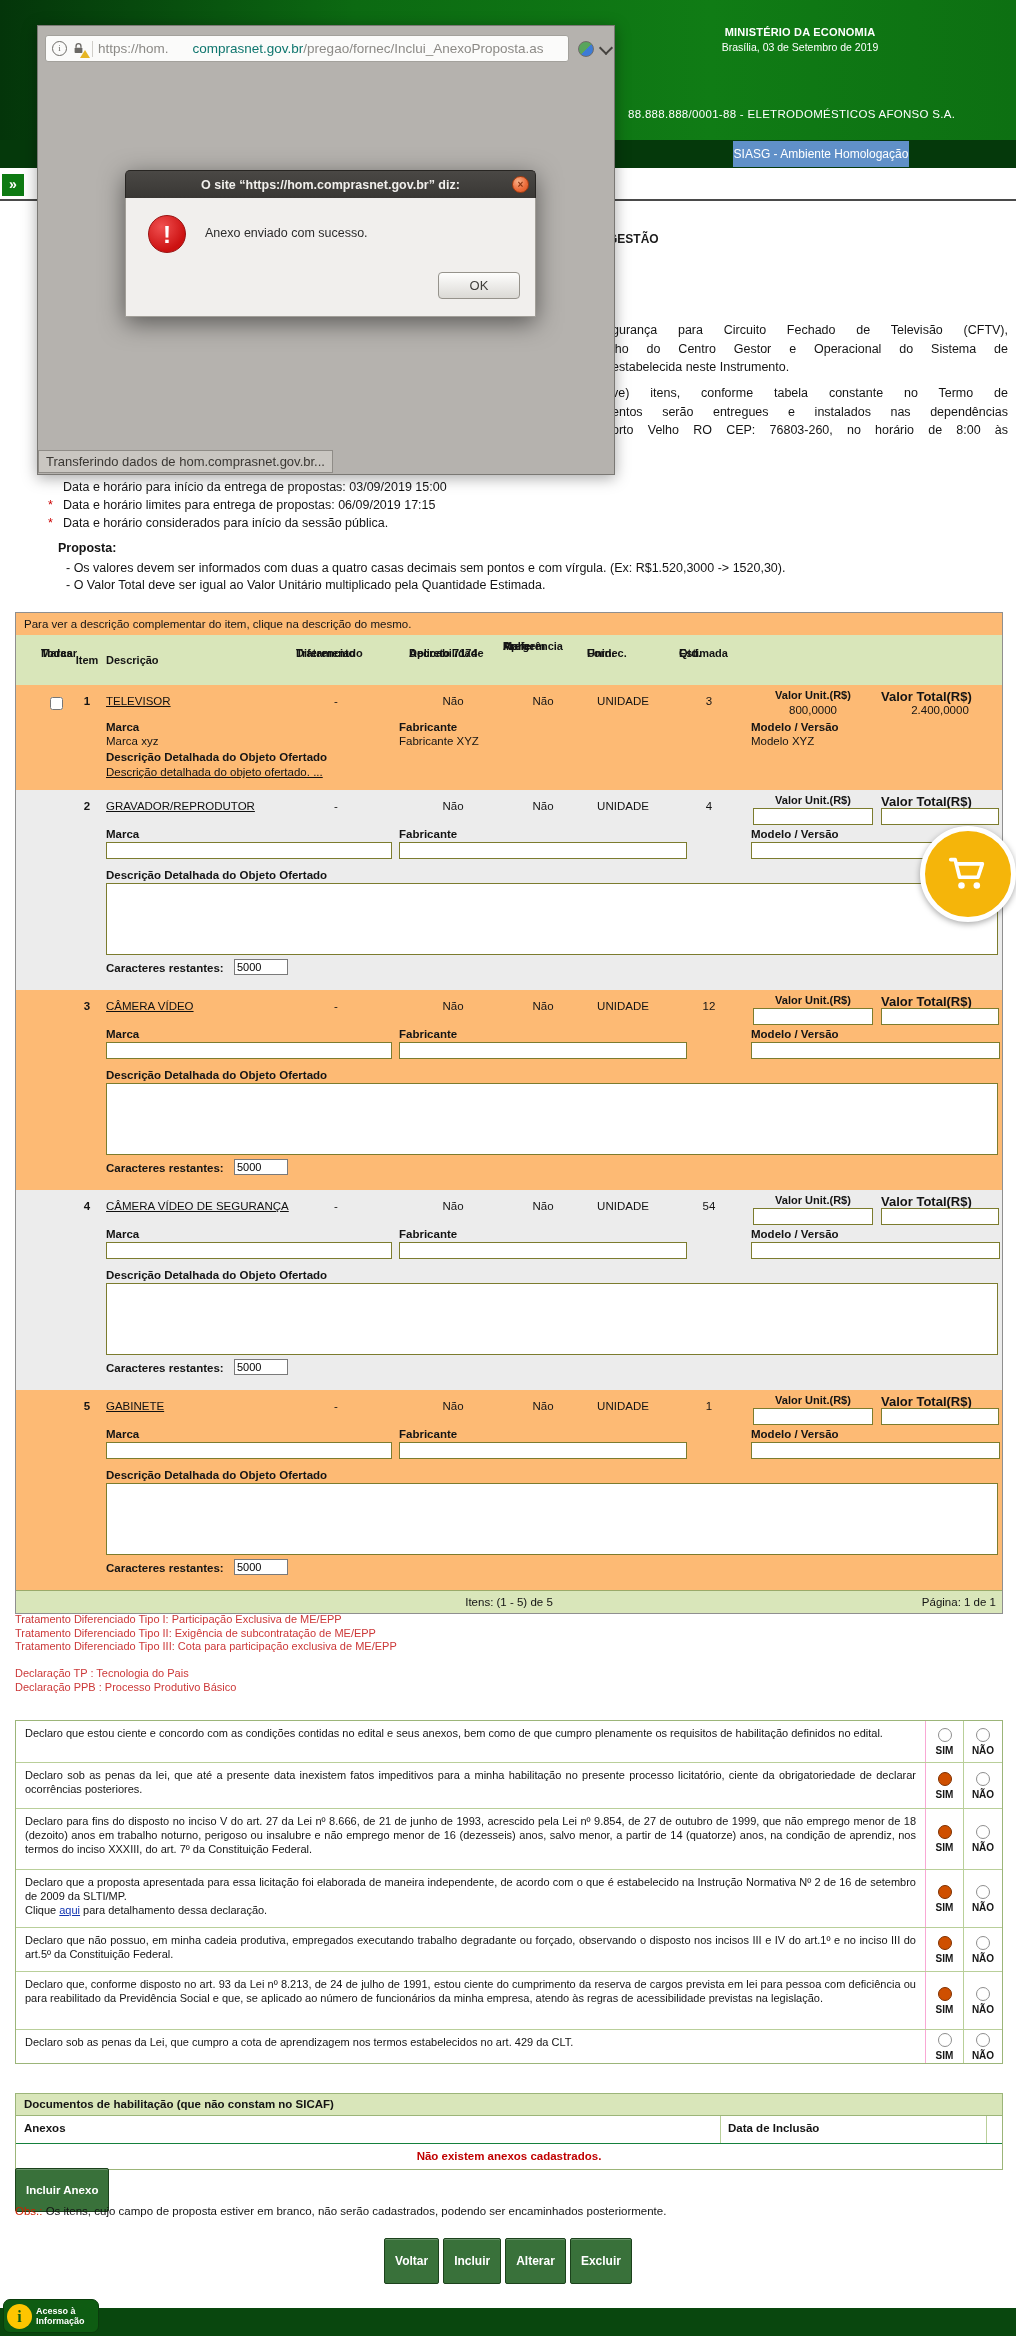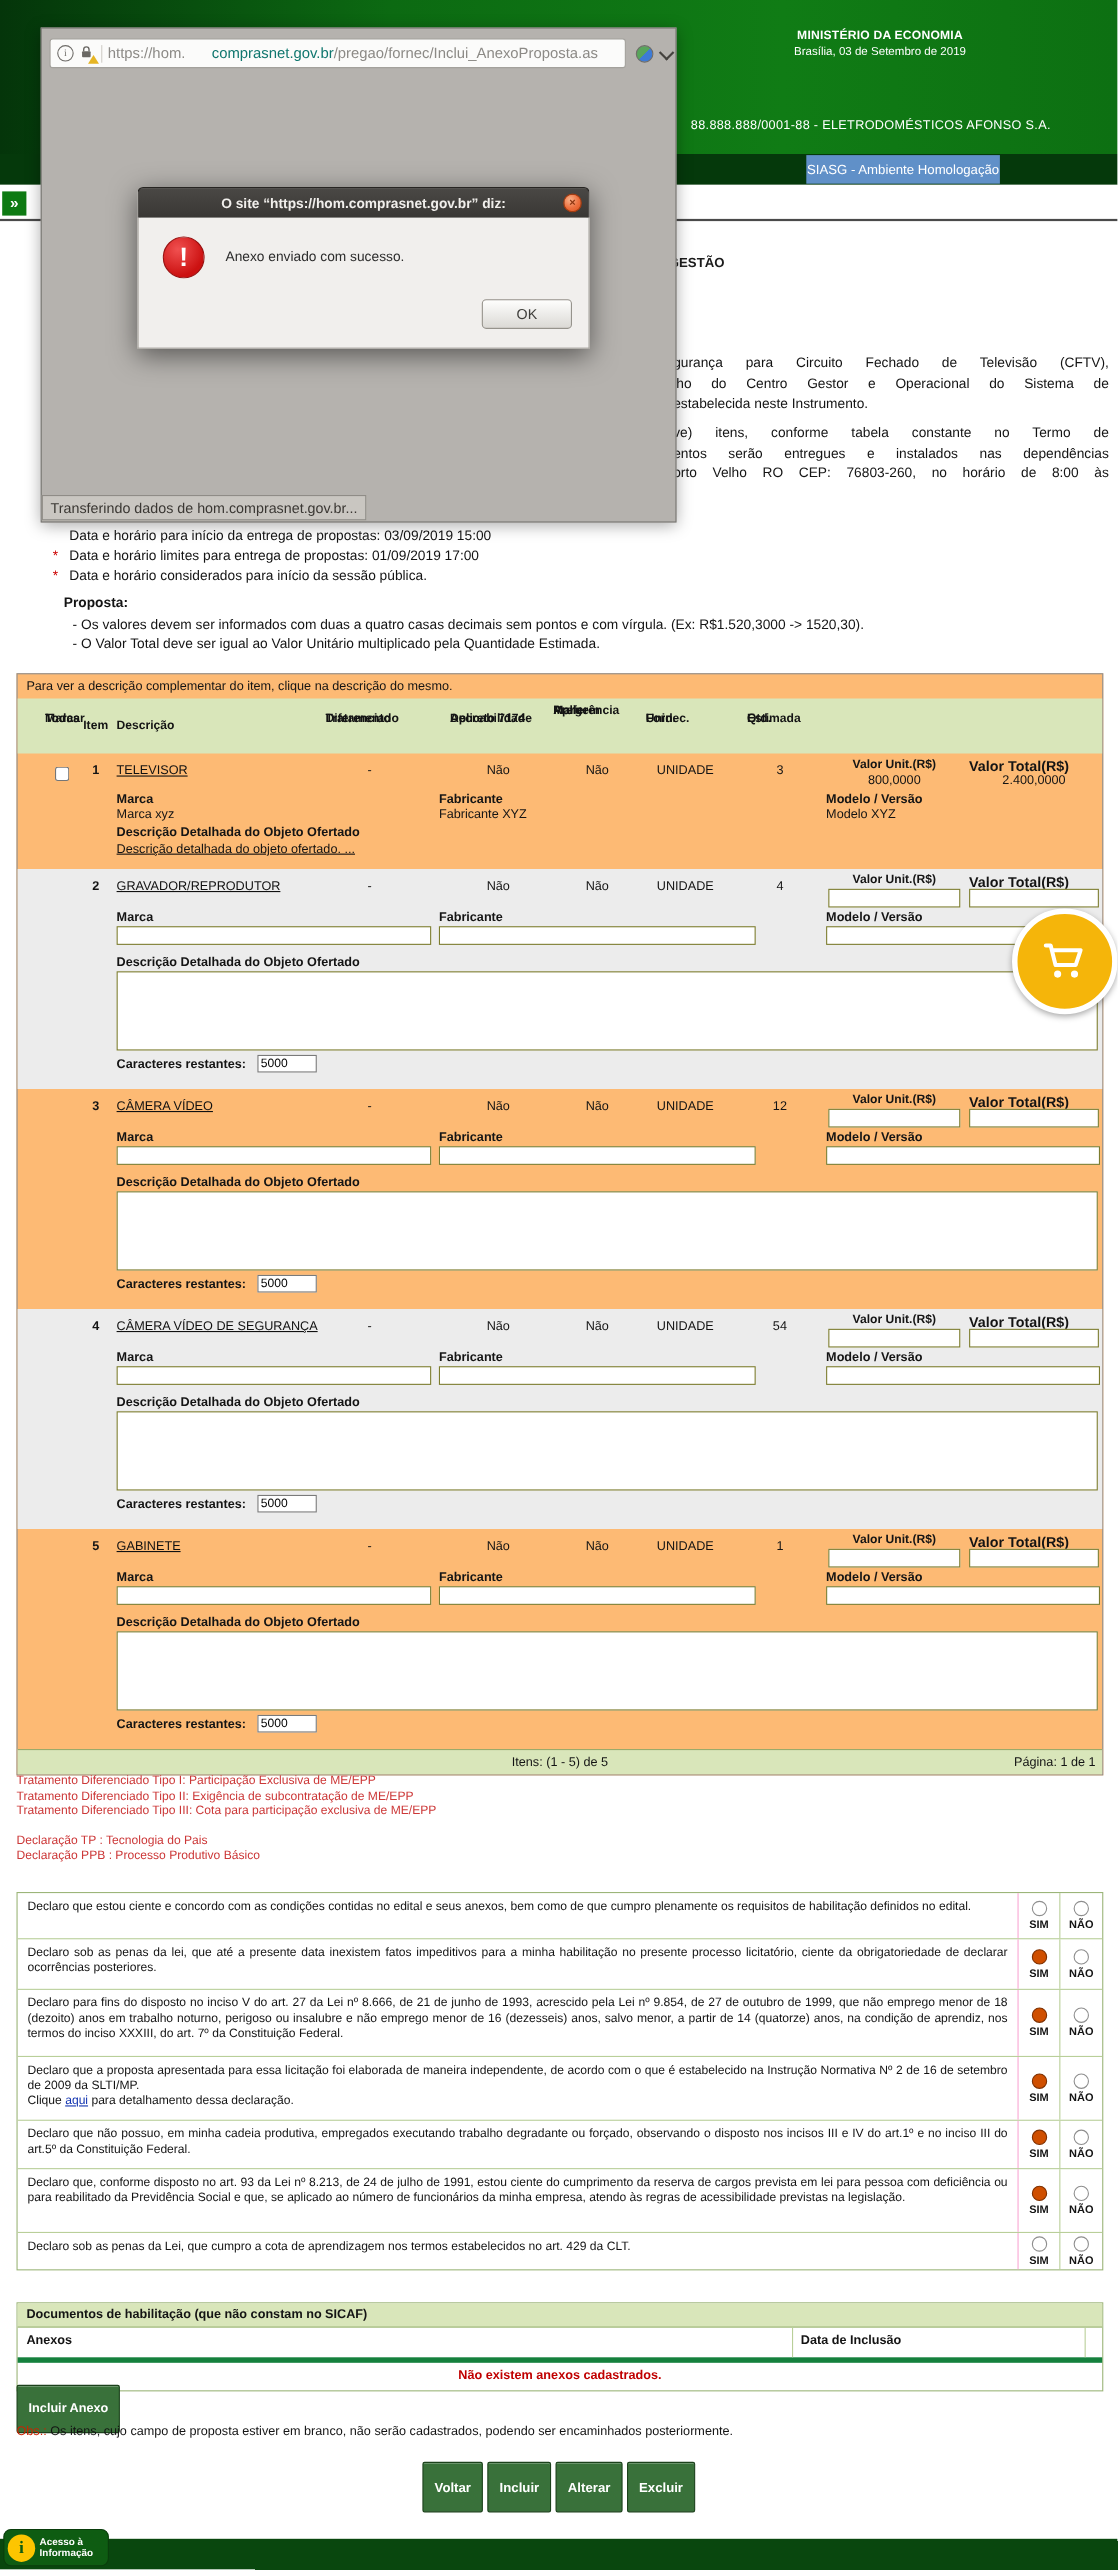--- a/index.html
+++ b/index.html
@@ -84,21 +84,21 @@
          justify-content:center;}
   .d-opt.simcol{border-right:1px solid #b9cf99;}
   .radio{width:12px;height:12px;border-radius:50%;border:1px solid #8e8e8e;background:#fff;cursor:pointer;}
   .radio.on{background:#cf4f00;border-color:#7e3000;}
   .opt-label{font-size:10px;font-weight:bold;margin-top:3px;}
   .d-link{color:#1234b0;text-decoration:underline;cursor:pointer;}
   
   .docs{position:absolute;left:15px;top:2093px;width:986px;border:1px solid #9cb579;background:#fff;}
   .docs-title{background:#d9e6ba;height:21px;line-height:21px;padding-left:8px;font-weight:bold;
               font-size:11.5px;border-bottom:1px solid #9cb579;}
-  .docs-cols{height:27px;position:relative;border-bottom:5px solid #15803d;text-align:center;}
+  .docs-cols{height:27px;position:relative;border-bottom:1px solid #15803d;text-align:center;}
   .c-anexos{position:absolute;left:8px;top:6px;font-weight:bold;font-size:11.5px;}
   .c-data{position:absolute;left:712px;top:6px;font-weight:bold;font-size:11.5px;}
   .vdiv{position:absolute;top:0;bottom:0;width:1px;background:#b9cf99;}
   .docs-empty{height:25px;line-height:25px;text-align:center;color:#c00000;font-weight:bold;font-size:11.5px;}
   .btn-green{display:inline-block;background:#39713a;color:#fff;font-weight:bold;font-size:11.5px;
              padding:15px 10px;border:1px solid #1c421c;border-radius:2px;cursor:pointer;
              box-shadow:inset 0 1px 0 rgba(255,255,255,.25);font-family:"Liberation Sans",sans-serif;}
   .incluir-anexo{position:absolute;left:15px;top:2168px;}
   .obs{position:absolute;left:15px;top:2205px;font-size:11.5px;}
   .obs-pre{color:#cc2200;}
@@ -182,21 +182,21 @@
   <div>estabelecida neste Instrumento.</div>
 </div>
 <div class="para" style="left:612px;top:384px;">
   <div class="jl">ve) itens, conforme tabela constante no Termo de</div>
   <div class="jl">entos serão entregues e instalados nas dependências</div>
   <div class="jl">orto Velho RO CEP: 76803-260, no horário de 8:00 às</div>
 </div>
 
 <div class="dates">
   <div><span class="star"></span><span>Data e horário para início da entrega de propostas: 03/09/2019 15:00</span></div>
-  <div><span class="star">*</span><span>Data e horário limites para entrega de propostas: 01/09/2019 17:00</span></div>
+  <div><span class="star">*</span><span>Data e horário limites para entrega de propostas: 06/09/2019 17:15</span></div>
   <div><span class="star">*</span><span>Data e horário considerados para início da sessão pública.</span></div>
 </div>
 <div class="prop-title">Proposta:</div>
 <div class="prop-lines">
   <div>- Os valores devem ser informados com duas a quatro casas decimais sem pontos e com vírgula. (Ex: R$1.520,3000 -&gt; 1520,30).</div>
   <div>- O Valor Total deve ser igual ao Valor Unitário multiplicado pela Quantidade Estimada.</div>
 </div>
 
 <div class="tbl">
   <div class="tbl-hint">Para ver a descrição complementar do item, clique na descrição do mesmo.</div>

